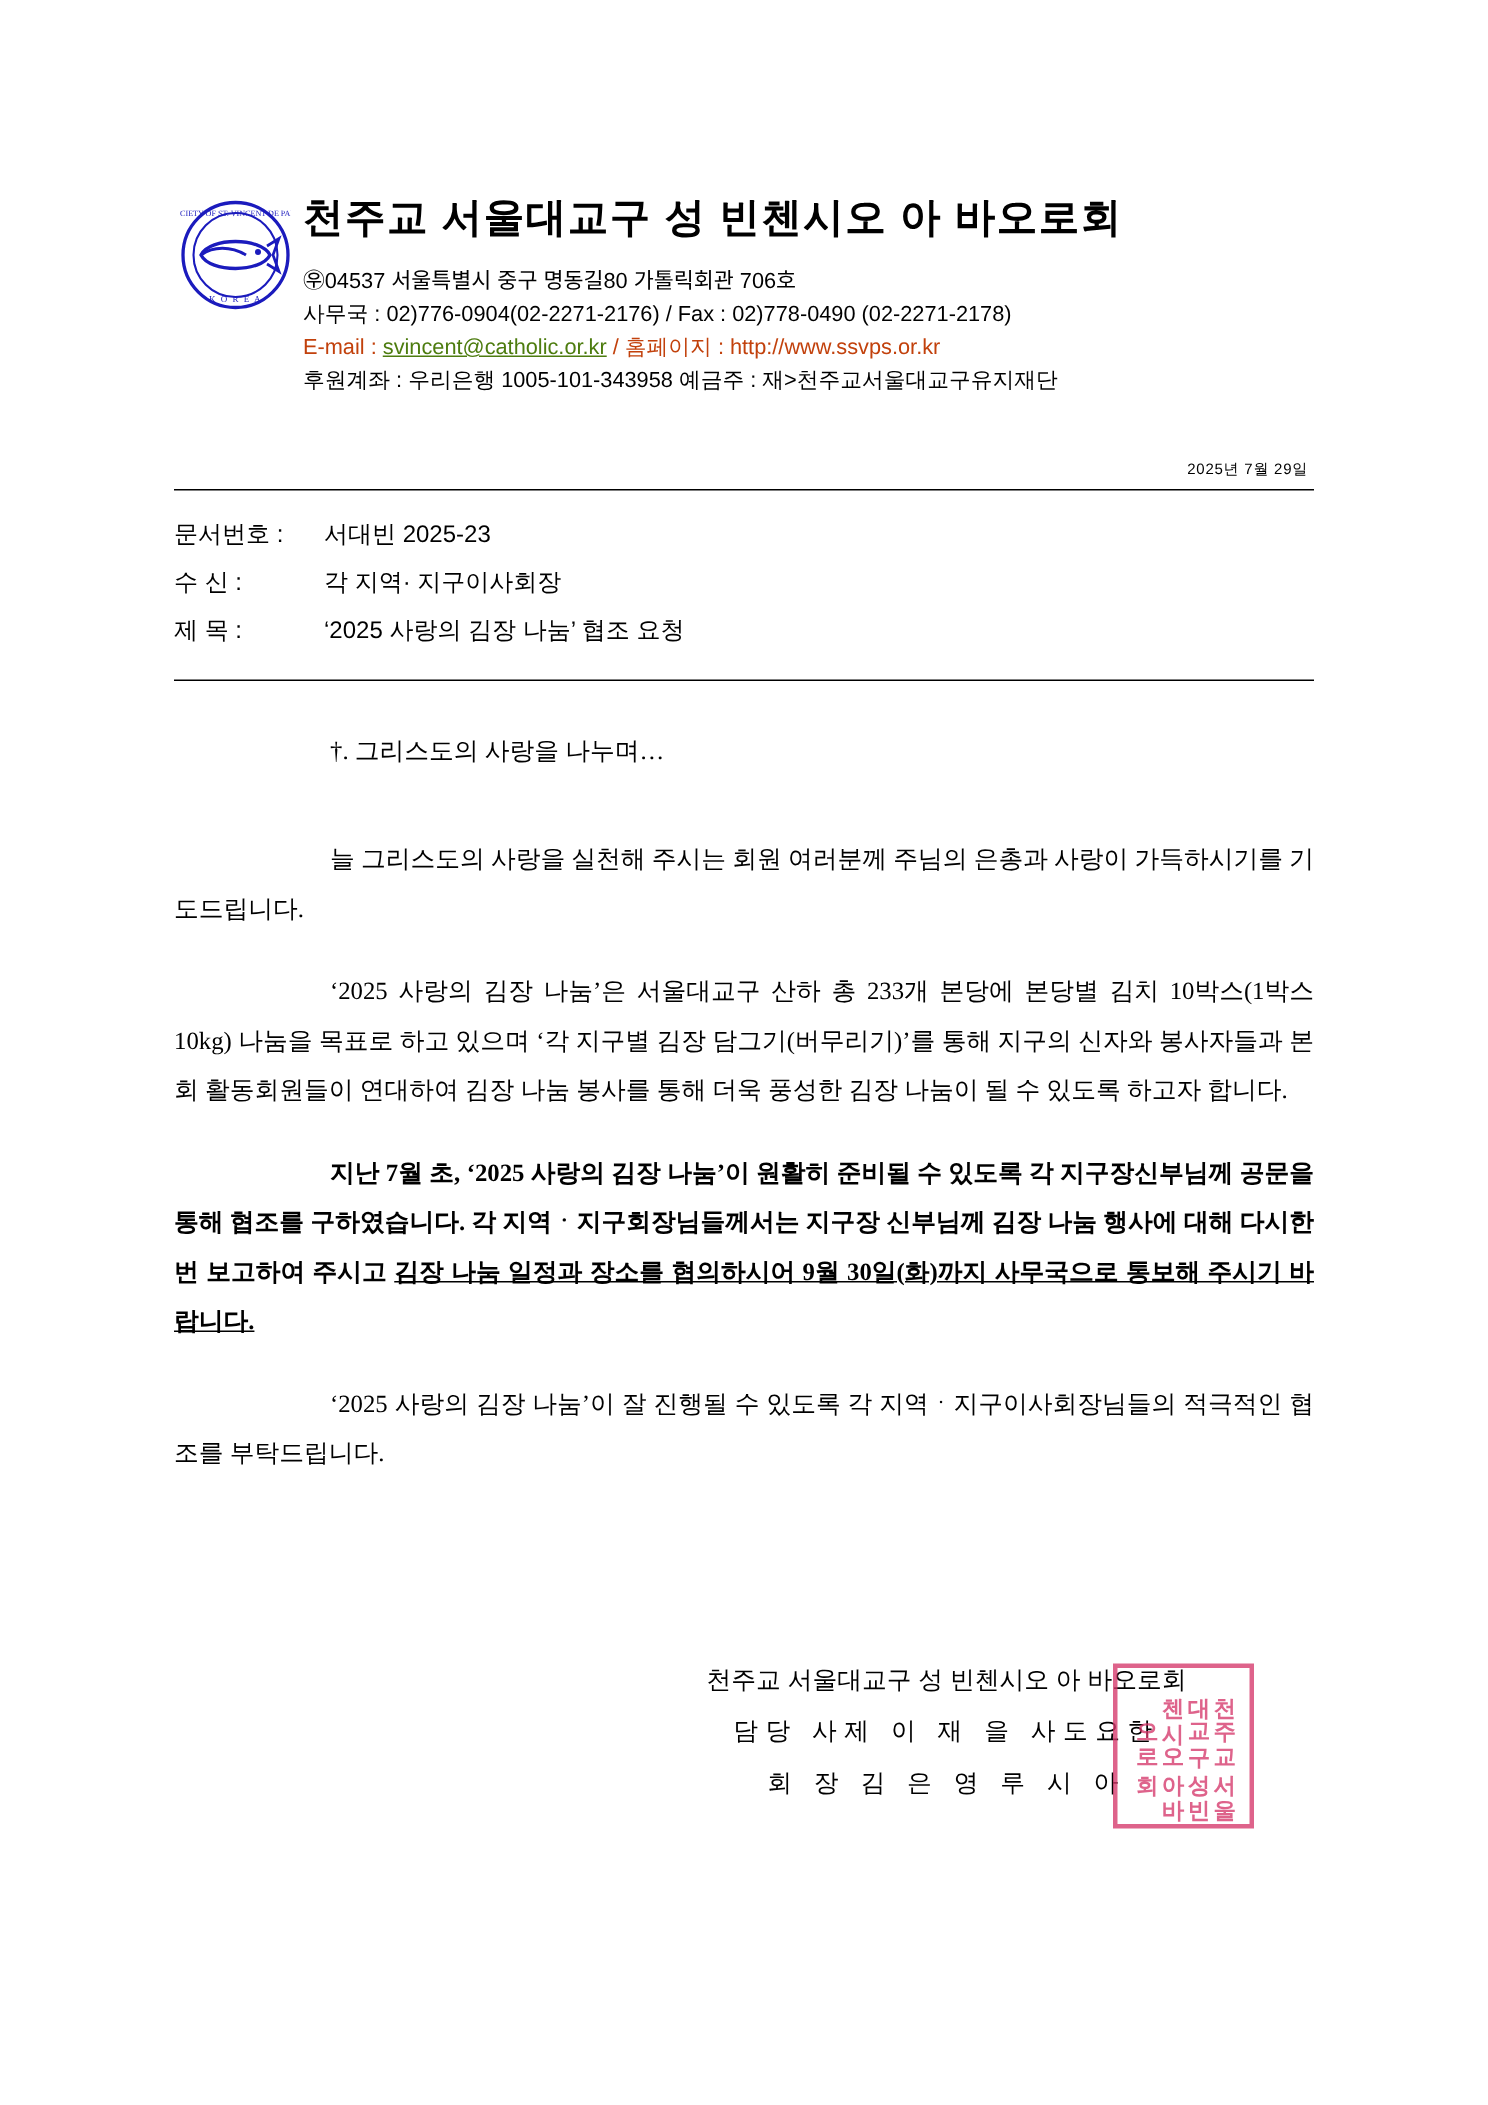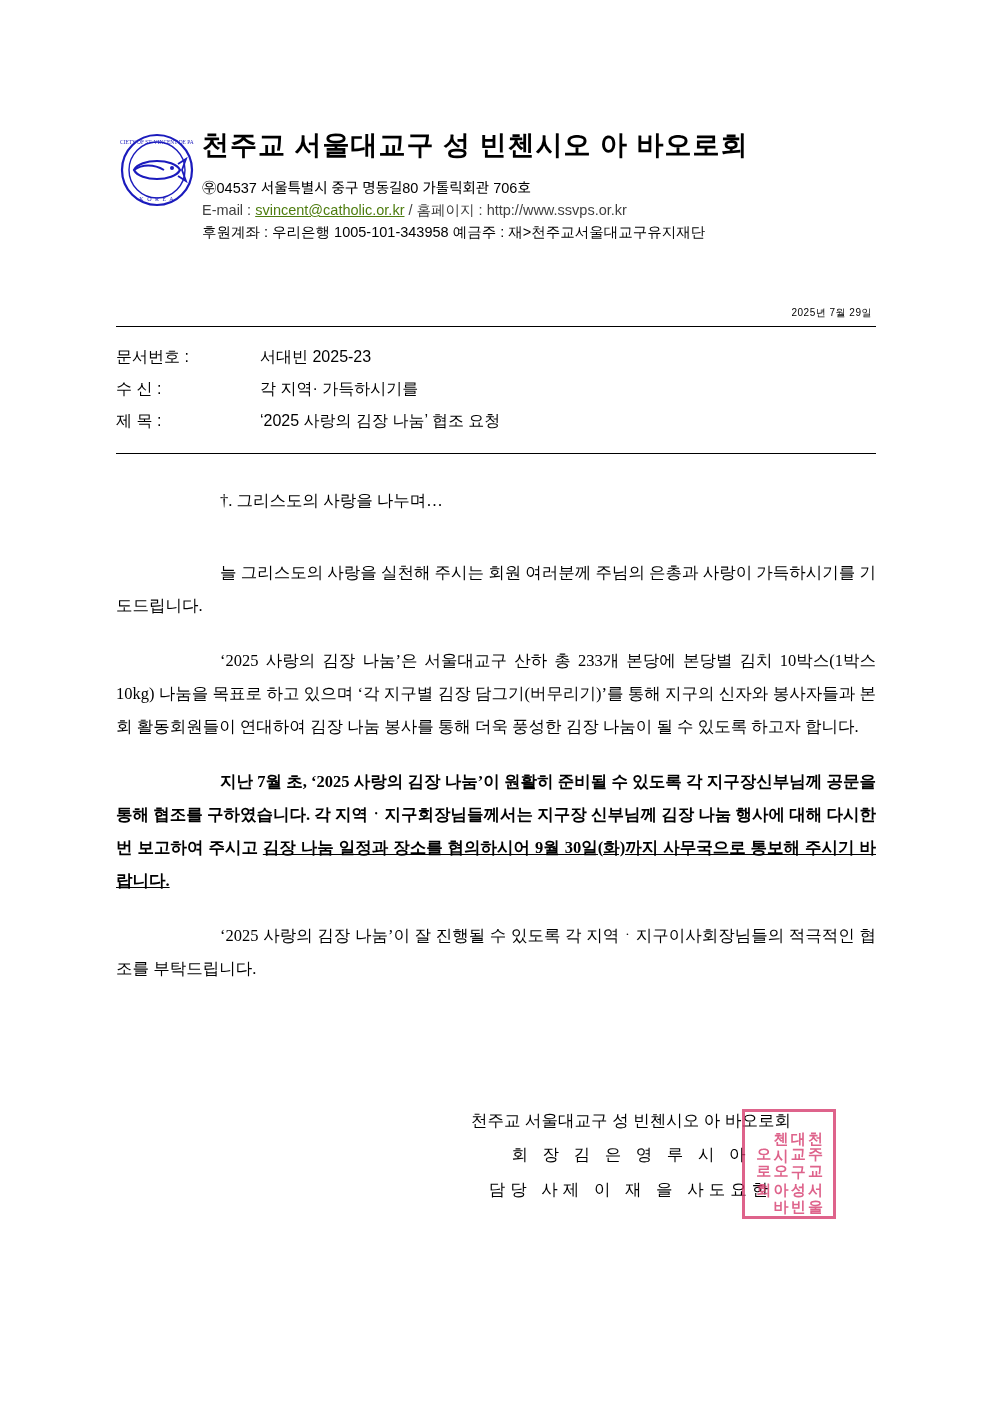--- a/index.html
+++ b/index.html
@@ -59,21 +59,21 @@
     color: #000;
   }
   .addr-line.blue {
     color: #1b1bbd;
   }
   .addr-line .email-link {
     color: #4d7c0f;
     text-decoration: underline;
   }
   .addr-line .plain {
-    color: #404040;
+    color: #c2410c;
   }
 
   
   .doc-date {
     text-align: right;
     font-family: "Liberation Sans", "DejaVu Sans", sans-serif;
     font-size: 10px;
     margin-top: 16px;
     padding-right: 4px;
     letter-spacing: 0.5px;
@@ -100,21 +100,20 @@
     align-items: flex-end;
     line-height: 2.0;
   }
   .meta-label {
     width: 100px;
     flex: 0 0 100px;
     letter-spacing: 0;
   }
   .meta-value {
     flex: 1 1 auto;
-    margin-left: 44px;
   }
 
   
   .body-text {
     font-family: Liberation Serif, serif;
     font-size: 16.5px;
     line-height: 2.0;
     padding-top: 30px;
     text-align: justify;
   }
@@ -193,37 +192,38 @@
           <path d="M58 31 L66 26 L62 37 L66 48 L58 43" fill="none" stroke="#1b1bbd" stroke-width="1.8"></path>
           <text x="37" y="11" font-size="5.4" fill="#1b1bbd" text-anchor="middle" font-family="Liberation Serif, serif">SOCIETY OF ST. VINCENT DE PAUL</text>
           <text x="37" y="68" font-size="6" fill="#1b1bbd" text-anchor="middle" font-family="Liberation Serif, serif" letter-spacing="1">K O R E A</text>
         </svg>
       </div>
 
       <div class="org-title">천주교  서울대교구  성  빈첸시오  아  바오로회</div>
 
       <div class="addr-block">
         <div class="addr-line">㉾04537 서울특별시 중구 명동길80 가톨릭회관 706호</div>
+        <div class="addr-line">사무국 : 02)776-0904(02-2271-2176) / Fax : 02)778-0490 (02-2271-2178)</div>
         <div class="addr-line blue"><span class="plain">E-mail : </span><a class="email-link" href="#">svincent@catholic.or.kr</a><span class="plain"> / 홈페이지 : http://www.ssvps.or.kr</span></div>
         <div class="addr-line">후원계좌 :  우리은행  1005-101-343958   예금주 : 재&gt;천주교서울대교구유지재단</div>
       </div>
     </div>
 
     <div class="doc-date">2025년  7월  29일</div>
 
     <hr class="rule">
 
     <div class="meta">
       <div class="meta-row">
         <span class="meta-label">문서번호 :</span>
         <span class="meta-value">서대빈 2025-23</span>
       </div>
       <div class="meta-row">
         <span class="meta-label">수     신 :</span>
-        <span class="meta-value">각 지역· 가득하시기를</span>
+        <span class="meta-value">각 지역· 지구이사회장</span>
       </div>
       <div class="meta-row">
         <span class="meta-label">제     목 :</span>
         <span class="meta-value">‘2025 사랑의 김장 나눔’ 협조 요청</span>
       </div>
     </div>
 
     <hr class="rule thin">
 
     <div class="body-text">
@@ -233,21 +233,21 @@
 
       <p class="para">‘2025 사랑의 김장 나눔’은 서울대교구 산하 총 233개 본당에 본당별 김치 10박스(1박스 10kg) 나눔을 목표로 하고 있으며 ‘각 지구별 김장 담그기(버무리기)’를 통해 지구의 신자와 봉사자들과 본회 활동회원들이 연대하여 김장 나눔 봉사를 통해 더욱 풍성한 김장 나눔이 될 수 있도록 하고자 합니다.</p>
 
       <p class="para bold"><span>지난 7월 초, ‘2025 사랑의 김장 나눔’이 원활히 준비될 수 있도록 각 지구장신부님께 공문을 통해 협조를 구하였습니다. 각 지역ㆍ지구회장님들께서는 지구장 신부님께 김장 나눔 행사에 대해 다시한번 보고하여 주시고 </span><span class="ul">김장 나눔 일정과 장소를 협의하시어 9월 30일(화)까지 사무국으로 통보해 주시기 바랍니다.</span></p>
 
       <p class="para">‘2025 사랑의 김장 나눔’이 잘 진행될 수 있도록 각 지역ㆍ지구이사회장님들의 적극적인 협조를 부탁드립니다.</p>
     </div>
 
     <div class="signature">
       <div class="sig-line">천주교 서울대교구 성 빈첸시오 아 바오로회</div>
+      <div class="sig-line spaced">담당 사제   이   재   을  사도요한</div>
       <div class="sig-line spaced">회     장  김  은  영  루  시  아</div>
-      <div class="sig-line spaced">담당 사제   이   재   을  사도요한</div>
       <div class="seal">
         <div class="seal-inner">천주교서울대교구성빈첸시오아바오로회</div>
       </div>
     </div>
 
   </div>
 </div>
 
 </body></html>

